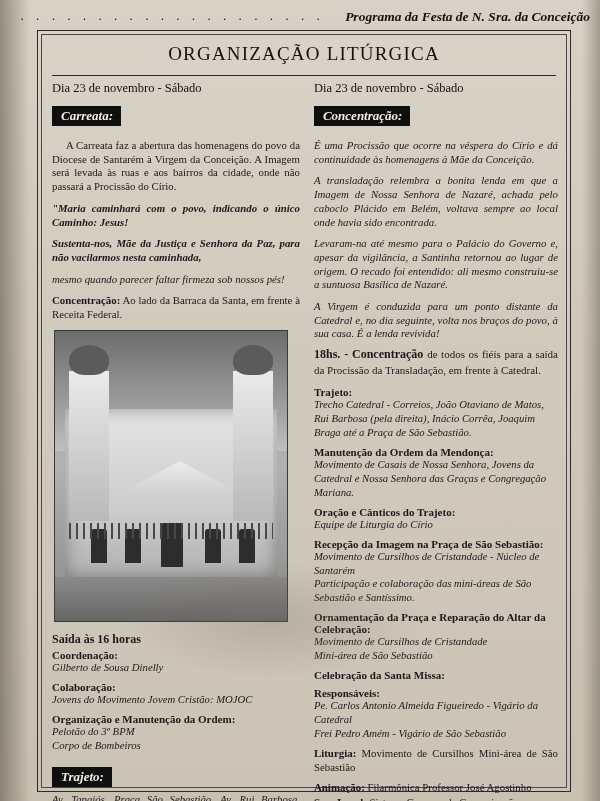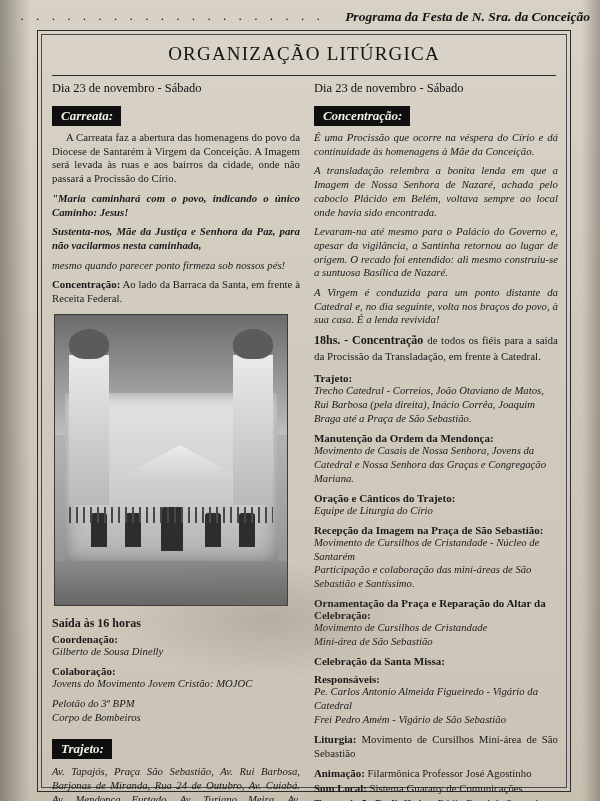--- a/index.html
+++ b/index.html
@@ -65,21 +65,21 @@
     color:#111;
   }
   .section-head{
     display:inline-block;
     background:#0f0f0f;color:#f2efe7;
     font-weight:bold;font-size:13px;
     padding:2px 8px 2px 9px;
     margin:4px 0 5px 0;
     font-style:italic;
   }
-  p{margin:0 0 6px 0;font-size:10.8px;line-height:1.27;text-align:justify;}
+  p{margin:8px 0 6px 0;font-size:10.8px;line-height:1.27;text-align:justify;}
   p.ital{font-style:italic;}
   p.bold-ital{font-style:italic;font-weight:bold;}
   .indent{text-indent:14px;}
   .lbl{font-weight:bold;font-size:10.9px;}
   .photo{
     width:232px;height:290px;margin:8px 0 10px 2px;
     position:relative;overflow:hidden;
     border:1px solid #3a3a3a;
     background:linear-gradient(180deg,#9d9a92 0%,#b6b2a8 45%,#8e8a80 100%);
     filter:grayscale(1);
@@ -162,21 +162,21 @@
     <div class="cols">
 
       <div class="col left">
         <div class="daytitle">Dia 23 de novembro - Sábado</div>
 
         <div class="section-head">Carreata:</div>
 
         <p class="indent">A Carreata faz a abertura das homenagens do povo da Diocese de Santarém à Virgem da Conceição. A Imagem será levada às ruas e aos bairros da cidade, onde não passará a Procissão do Círio.</p>
         <p class="bold-ital">"Maria caminhará com o povo, indicando o único Caminho: Jesus!</p>
         <p class="bold-ital">Sustenta-nos, Mãe da Justiça e Senhora da Paz, para não vacilarmos nesta caminhada,</p>
-        <p class="ital">mesmo quando parecer ponto firmeza sob nossos pés!</p>
+        <p class="ital">mesmo quando parecer faltar firmeza sob nossos pés!</p>
         <p>
           <span class="lbl">Concentração:</span>
           <span class="ital">Ao lado da Barraca da Santa, em frente à Receita Federal.</span>
         </p>
 
         <div class="photo">
           <div class="sky"></div>
           <div class="church">
             <div class="pediment"></div>
             <div class="win" style="left:26px;top:120px;width:16px;height:34px;"></div>
@@ -197,20 +197,21 @@
 
         <div class="kv">
           <span class="k">Coordenação:</span>
           <span class="v">Gilberto de Sousa Dinelly</span>
         </div>
         <div class="kv">
           <span class="k">Colaboração:</span>
           <span class="v">Jovens do Movimento Jovem Cristão: MOJOC</span>
         </div>
         <div class="kv">
+          <span class="k">Organização e Manutenção da Ordem:</span>
           <span class="v" style="white-space:pre-line;">Pelotão do 3º BPM
 Corpo de Bombeiros</span>
         </div>
 
         <div class="section-head" style="margin-top:8px;">Trajeto:</div>
         <p class="listline">Av. Tapajós, Praça São Sebastião, Av. Rui Barbosa, Barjonas de Miranda, Rua 24 de Outubro, Av. Cuiabá. Av. Mendonça Furtado, Av. Turiano Meira, Av. Muiraquitã, Av. Curuá-Una, Av. Marabá, (Praça do Santíssimo), Trav. Prof. José Agostinho, Av. Borges Leal, Trav. Silva Jardim, Av. Mararú, Tancredo Neves, Av. 29, Av. 24, Av. Cuiabá, Av. Borges Leal, Av. Silva Jardim, Av. São Sebastião, Praça São Sebastião (chegada)</p>
       </div>
 
       <div class="col right">
         <div class="daytitle">Dia 23 de novembro - Sábado</div>

